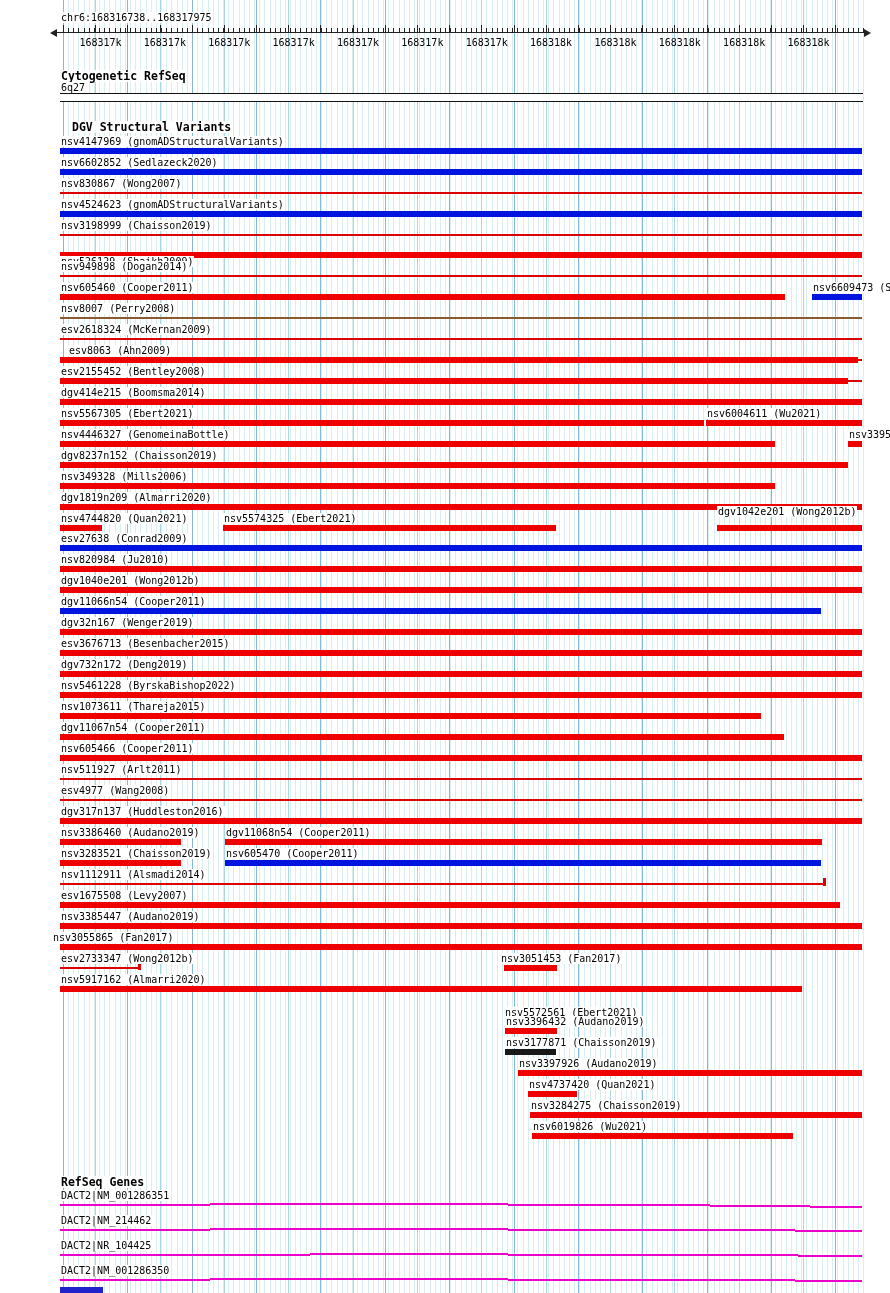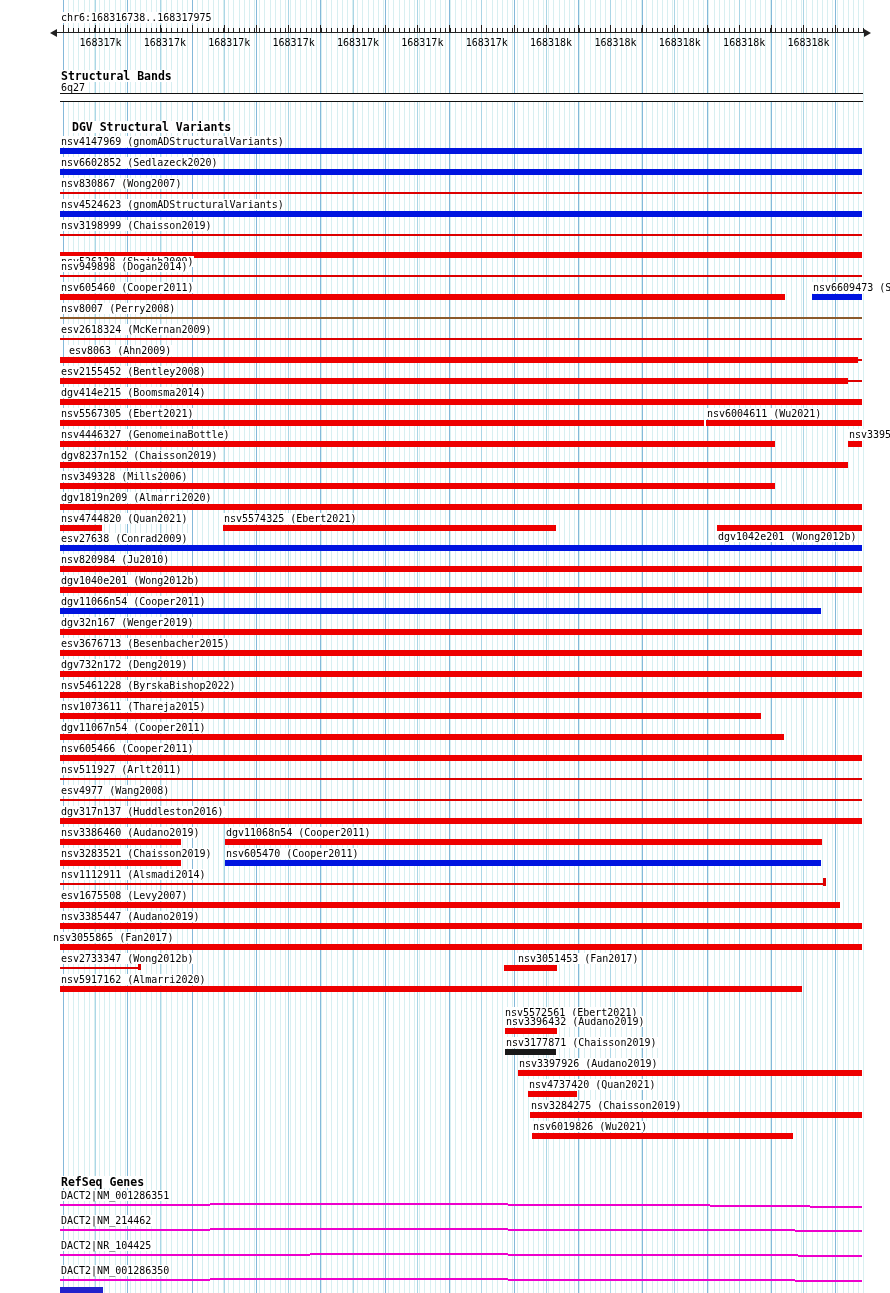--- a/index.html
+++ b/index.html
@@ -68,21 +68,21 @@
       <div class="tick-label" style="left: 334.98px;">168317k</div>
       <div class="tick-label" style="left: 399.35px;">168317k</div>
       <div class="tick-label" style="left: 463.72px;">168317k</div>
       <div class="tick-label" style="left: 528.09px;">168318k</div>
       <div class="tick-label" style="left: 592.46px;">168318k</div>
       <div class="tick-label" style="left: 656.83px;">168318k</div>
       <div class="tick-label" style="left: 721.2px;">168318k</div>
       <div class="tick-label" style="left: 785.57px;">168318k</div>
     </div>
 
-  <div class="title" style="left:60px; top:70px;">Structural Bands</div>
+  <div class="title" style="left:60px; top:70px;">Cytogenetic RefSeq</div>
   <div class="lbl" style="left:60px; top:82px;">6q27</div>
   <div class="cytoband-box"></div>
 
   <div class="title" style="left:60px; top:121px;margin-left:11px;">DGV Structural Variants</div>
   <div id="dgv-tracks">
       <div class="lbl" style="left: 60px; top: 136px;">nsv4147969 (gnomADStructuralVariants)</div>
       <div class="bar" style="left: 60px; top: 148px; width: 802px; height: 6px; background: rgb(0, 20, 224);"></div>
       <div class="lbl" style="left: 60px; top: 157px;">nsv6602852 (Sedlazeck2020)</div>
       <div class="bar" style="left: 60px; top: 169px; width: 802px; height: 6px; background: rgb(0, 20, 224);"></div>
       <div class="lbl" style="left: 60px; top: 178px;">nsv830867 (Wong2007)</div>
@@ -122,21 +122,21 @@
       <div class="lbl" style="left: 60px; top: 450px;">dgv8237n152 (Chaisson2019)</div>
       <div class="bar" style="left: 60px; top: 462px; width: 788px; height: 6px; background: rgb(238, 0, 0);"></div>
       <div class="lbl" style="left: 60px; top: 471px;">nsv349328 (Mills2006)</div>
       <div class="bar" style="left: 60px; top: 483px; width: 715px; height: 6px; background: rgb(238, 0, 0);"></div>
       <div class="lbl" style="left: 60px; top: 492px;">dgv1819n209 (Almarri2020)</div>
       <div class="bar" style="left: 60px; top: 504px; width: 802px; height: 6px; background: rgb(238, 0, 0);"></div>
       <div class="lbl" style="left: 60px; top: 513px;">nsv4744820 (Quan2021)</div>
       <div class="bar" style="left: 60px; top: 525px; width: 42px; height: 6px; background: rgb(238, 0, 0);"></div>
       <div class="lbl" style="left: 223px; top: 513px;">nsv5574325 (Ebert2021)</div>
       <div class="bar" style="left: 223px; top: 525px; width: 333px; height: 6px; background: rgb(238, 0, 0);"></div>
-      <div class="lbl" style="left: 717px; top: 531px;">dgv1042e201 (Wong2012b)</div>
+      <div class="lbl" style="left: 717px; top: 506px;">dgv1042e201 (Wong2012b)</div>
       <div class="bar" style="left: 717px; top: 525px; width: 145px; height: 6px; background: rgb(238, 0, 0);"></div>
       <div class="lbl" style="left: 60px; top: 533px;">esv27638 (Conrad2009)</div>
       <div class="bar" style="left: 60px; top: 545px; width: 802px; height: 6px; background: rgb(0, 20, 224);"></div>
       <div class="lbl" style="left: 60px; top: 554px; text-align: center;">nsv820984 (Ju2010)</div>
       <div class="bar" style="left: 60px; top: 566px; width: 802px; height: 6px; background: rgb(238, 0, 0);"></div>
       <div class="lbl" style="left: 60px; top: 575px;">dgv1040e201 (Wong2012b)</div>
       <div class="bar" style="left: 60px; top: 587px; width: 802px; height: 6px; background: rgb(238, 0, 0);"></div>
       <div class="lbl" style="left: 60px; top: 596px;">dgv11066n54 (Cooper2011)</div>
       <div class="bar" style="left: 60px; top: 608px; width: 761px; height: 6px; background: rgb(0, 20, 224);"></div>
       <div class="lbl" style="left: 60px; top: 617px;">dgv32n167 (Wenger2019)</div>
@@ -172,21 +172,21 @@
       <div class="bar" style="left: 823px; top: 878px; width: 3px; height: 8px; background: rgb(221, 0, 0);"></div>
       <div class="lbl" style="left: 60px; top: 890px;">esv1675508 (Levy2007)</div>
       <div class="bar" style="left: 60px; top: 902px; width: 780px; height: 6px; background: rgb(238, 0, 0);"></div>
       <div class="lbl" style="left: 60px; top: 911px;">nsv3385447 (Audano2019)</div>
       <div class="bar" style="left: 60px; top: 923px; width: 802px; height: 6px; background: rgb(238, 0, 0);"></div>
       <div class="lbl" style="left: 52px; top: 932px;">nsv3055865 (Fan2017)</div>
       <div class="bar" style="left: 60px; top: 944px; width: 802px; height: 6px; background: rgb(238, 0, 0);"></div>
       <div class="lbl" style="left: 60px; top: 953px;">esv2733347 (Wong2012b)</div>
       <div class="bar" style="left: 60px; top: 967px; width: 79px; height: 2px; background: rgb(221, 0, 0);"></div>
       <div class="bar" style="left: 138px; top: 962px; width: 3px; height: 8px; background: rgb(221, 0, 0);"></div>
-      <div class="lbl" style="left: 517px; top: 953px;">nsv3051453 (Fan2017)</div>
+      <div class="lbl" style="left: 500px; top: 953px;">nsv3051453 (Fan2017)</div>
       <div class="bar" style="left: 504px; top: 965px; width: 53px; height: 6px; background: rgb(238, 0, 0);"></div>
       <div class="lbl" style="left: 60px; top: 974px;">nsv5917162 (Almarri2020)</div>
       <div class="bar" style="left: 60px; top: 986px; width: 742px; height: 6px; background: rgb(238, 0, 0);"></div>
       <div class="lbl" style="left: 504px; top: 995px; margin-top: 12px;">nsv5572561 (Ebert2021)</div>
       <div class="bar" style="left: 504px; top: 1007px; width: 52px; height: 6px; background: rgb(238, 0, 0);"></div>
       <div class="lbl" style="left: 505px; top: 1016px;">nsv3396432 (Audano2019)</div>
       <div class="bar" style="left: 505px; top: 1028px; width: 52px; height: 6px; background: rgb(238, 0, 0);"></div>
       <div class="lbl" style="left: 505px; top: 1037px;">nsv3177871 (Chaisson2019)</div>
       <div class="bar" style="left: 505px; top: 1049px; width: 51px; height: 6px; background: rgb(24, 24, 24);"></div>
       <div class="lbl" style="left: 518px; top: 1058px;">nsv3397926 (Audano2019)</div>

